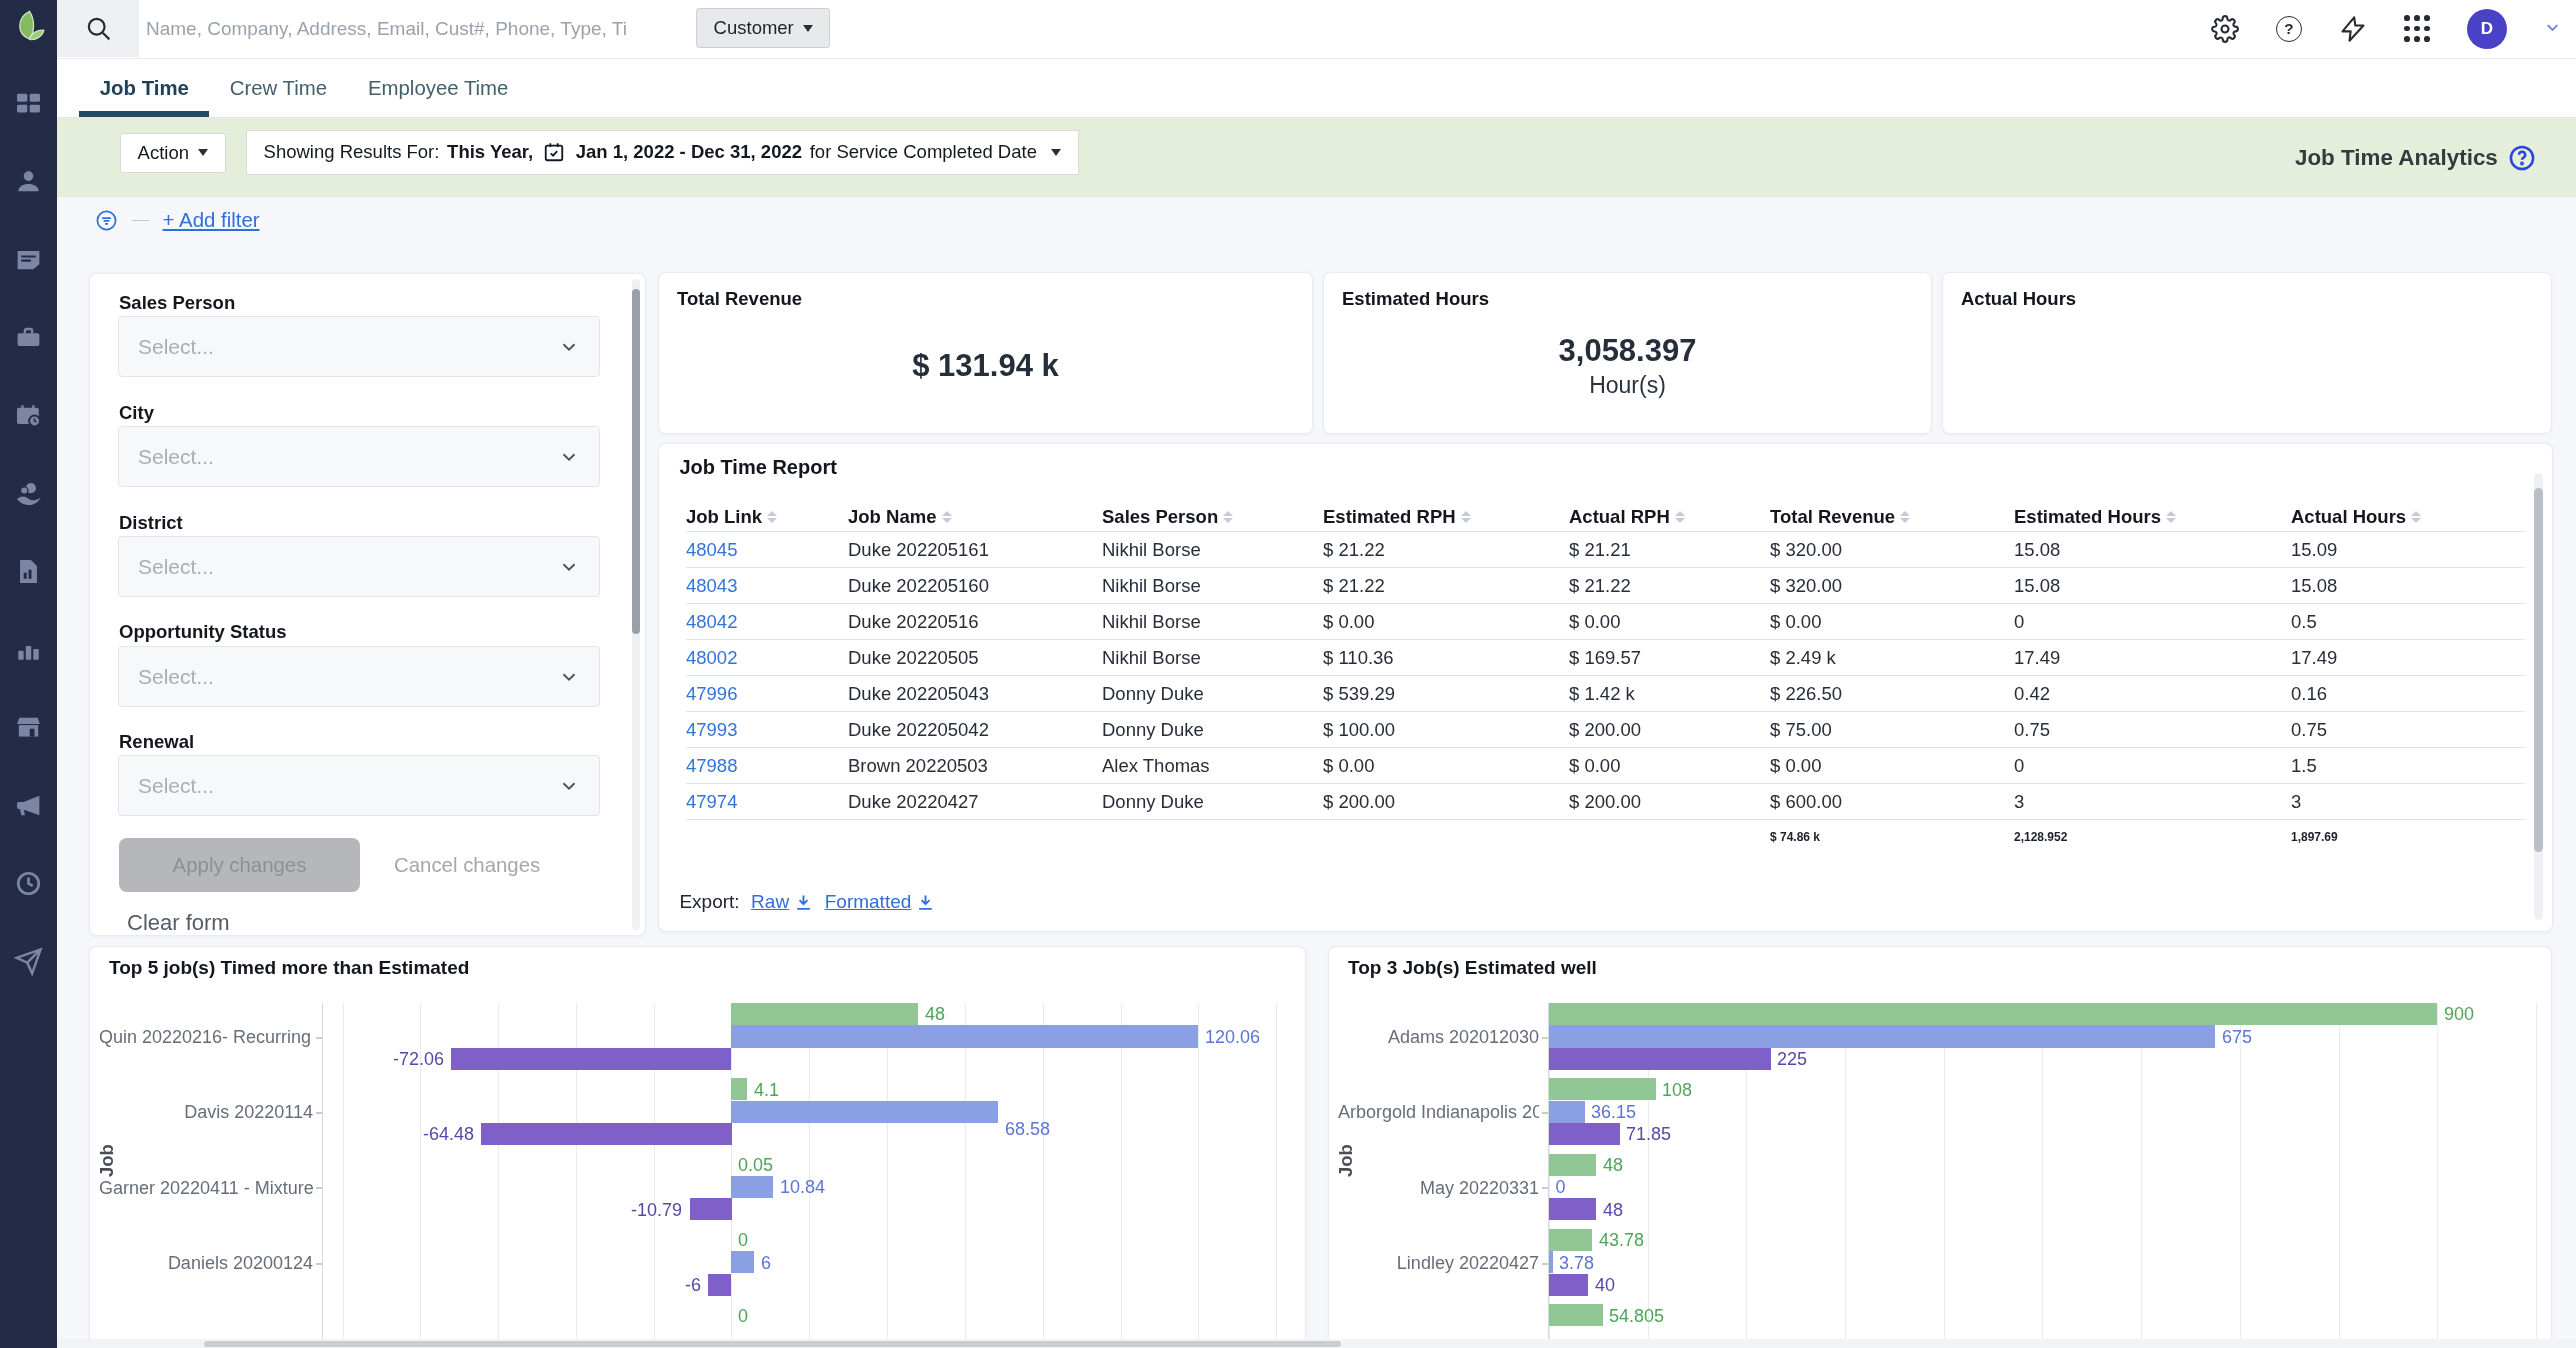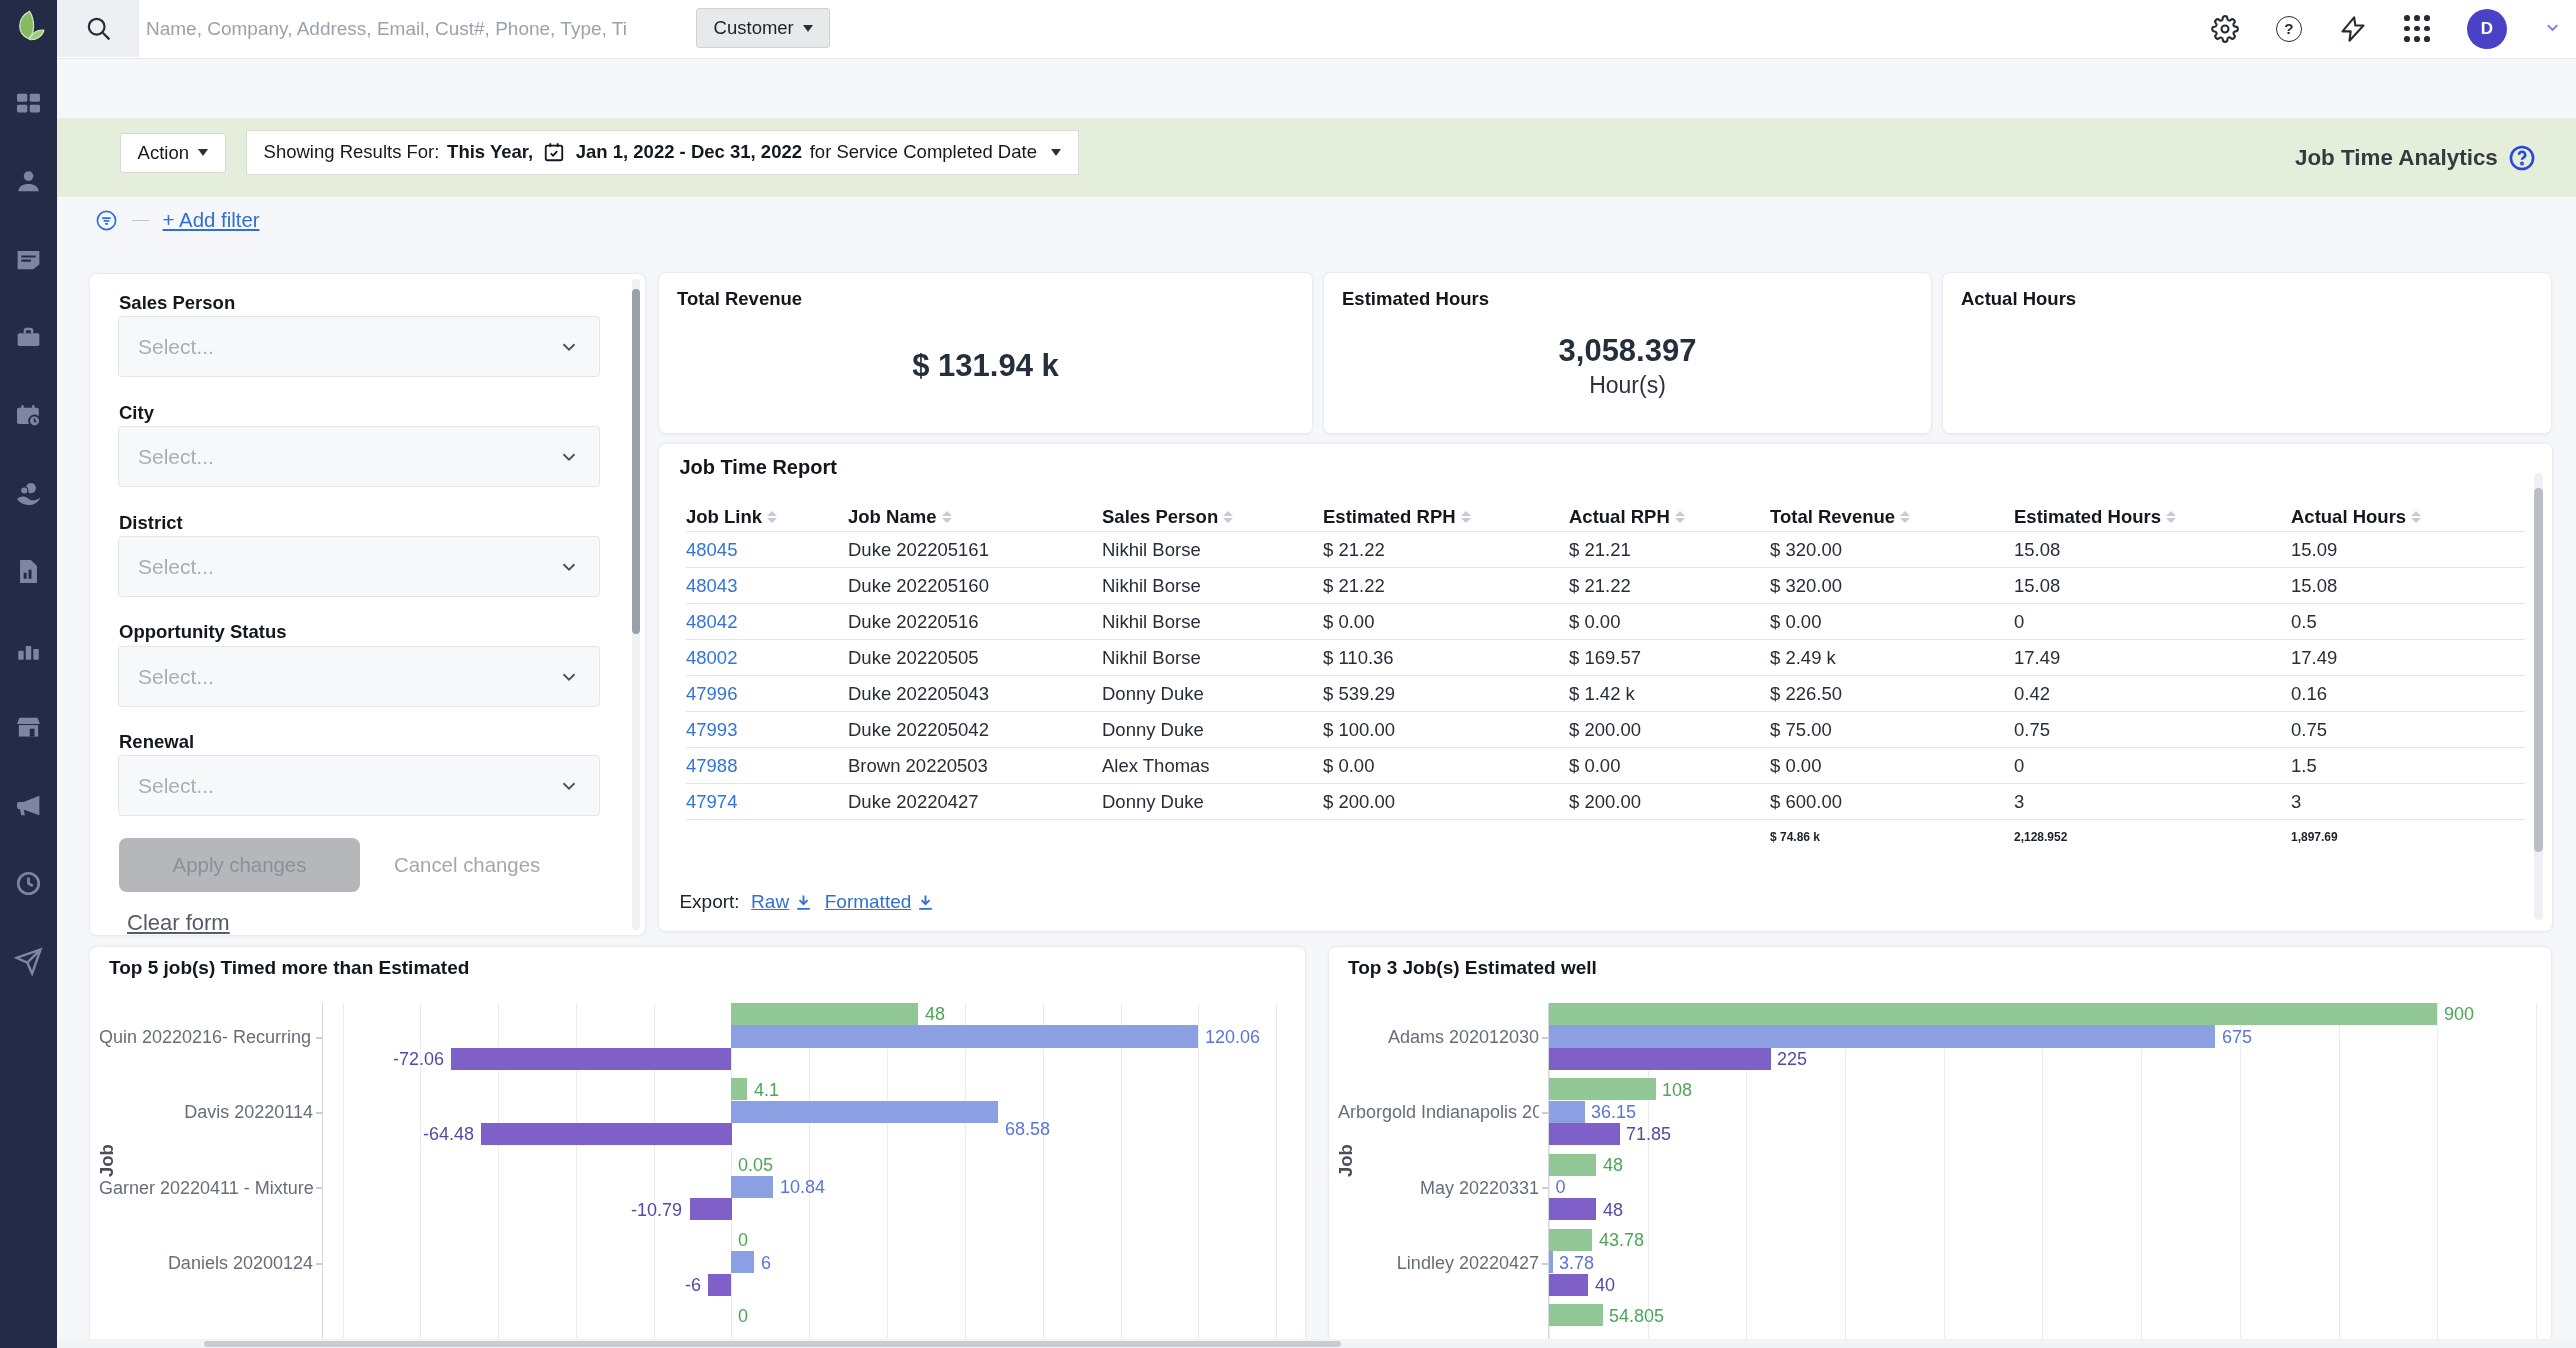--- a/index.html
+++ b/index.html
@@ -60,21 +60,21 @@
 
   
   .filter-card{left:89px;top:273px;width:557px;height:663px;overflow:hidden;}
   .f-label{position:absolute;left:29px;font-size:18.5px;font-weight:700;color:#14181e;}
   .f-select{position:absolute;left:28px;width:482px;height:61px;background:#f7f8fa;border:1.3px solid #e2e5ea;border-radius:3.8px;
             display:flex;align-items:center;justify-content:space-between;padding:0 19px;font-size:21px;color:#a8aeb8;}
   .f-select svg{width:22px;height:22px;}
   .apply-btn{position:absolute;left:29px;top:564px;width:241px;height:54px;background:#b5b7bb;border:none;border-radius:7.7px;
              font-size:20.4px;color:#8d9095;font-family:inherit;}
   .cancel-btn{position:absolute;left:304px;top:564px;height:54px;display:flex;align-items:center;font-size:20.4px;color:#a4a8ae;}
-  .clear-btn{position:absolute;left:37px;top:636px;font-size:22px;color:#555c65;text-decoration:underline;}
+  .clear-btn{position:absolute;left:37px;top:636px;font-size:22px;color:#555c65;}
   .f-scroll{position:absolute;right:5.1px;top:5.1px;width:8.3px;height:651px;background:#eef0f2;border-radius:4.5px;}
   .f-scroll i{position:absolute;left:0;top:10.2px;width:8.3px;height:345px;background:#9aa0aa;border-radius:4.5px;}
 
   
   .kpi{display:flex;flex-direction:column;}
   .kpi .k-label{padding:15.3px 0 0 18px;font-size:18.5px;font-weight:700;color:#12161d;}
   .kpi .k-body{flex:1;display:flex;flex-direction:column;align-items:center;justify-content:center;margin-top:-11.5px;}
   .kpi .k-value{font-size:31px;font-weight:700;color:#252e3a;}
   .kpi .k-unit{font-size:23px;color:#2b333e;margin-top:2.6px;}
 
@@ -225,20 +225,25 @@
       </span>
       <span class="avatar">D</span>
       <span class="av-chev">
         <svg viewBox="0 0 24 24" fill="none" stroke="#7b80e2" stroke-width="2.6">
             <polyline points="6 9 12 15 18 9"></polyline>
           </svg>
       </span>
     </div>
   </header>
 
+  <nav class="tabsbar">
+    <div class="tab active">Job Time</div>
+    <div class="tab">Crew Time</div>
+    <div class="tab">Employee Time</div>
+  </nav>
 
   <div class="actionbar">
     <button class="action-btn">
       <span>Action</span>
       <span class="caret"></span>
     </button>
     <div class="results-box">
       <span>Showing Results For:</span>
       <b>This Year,</b>
       <svg viewBox="0 0 24 24" fill="none" stroke="#15191f" stroke-width="2">

